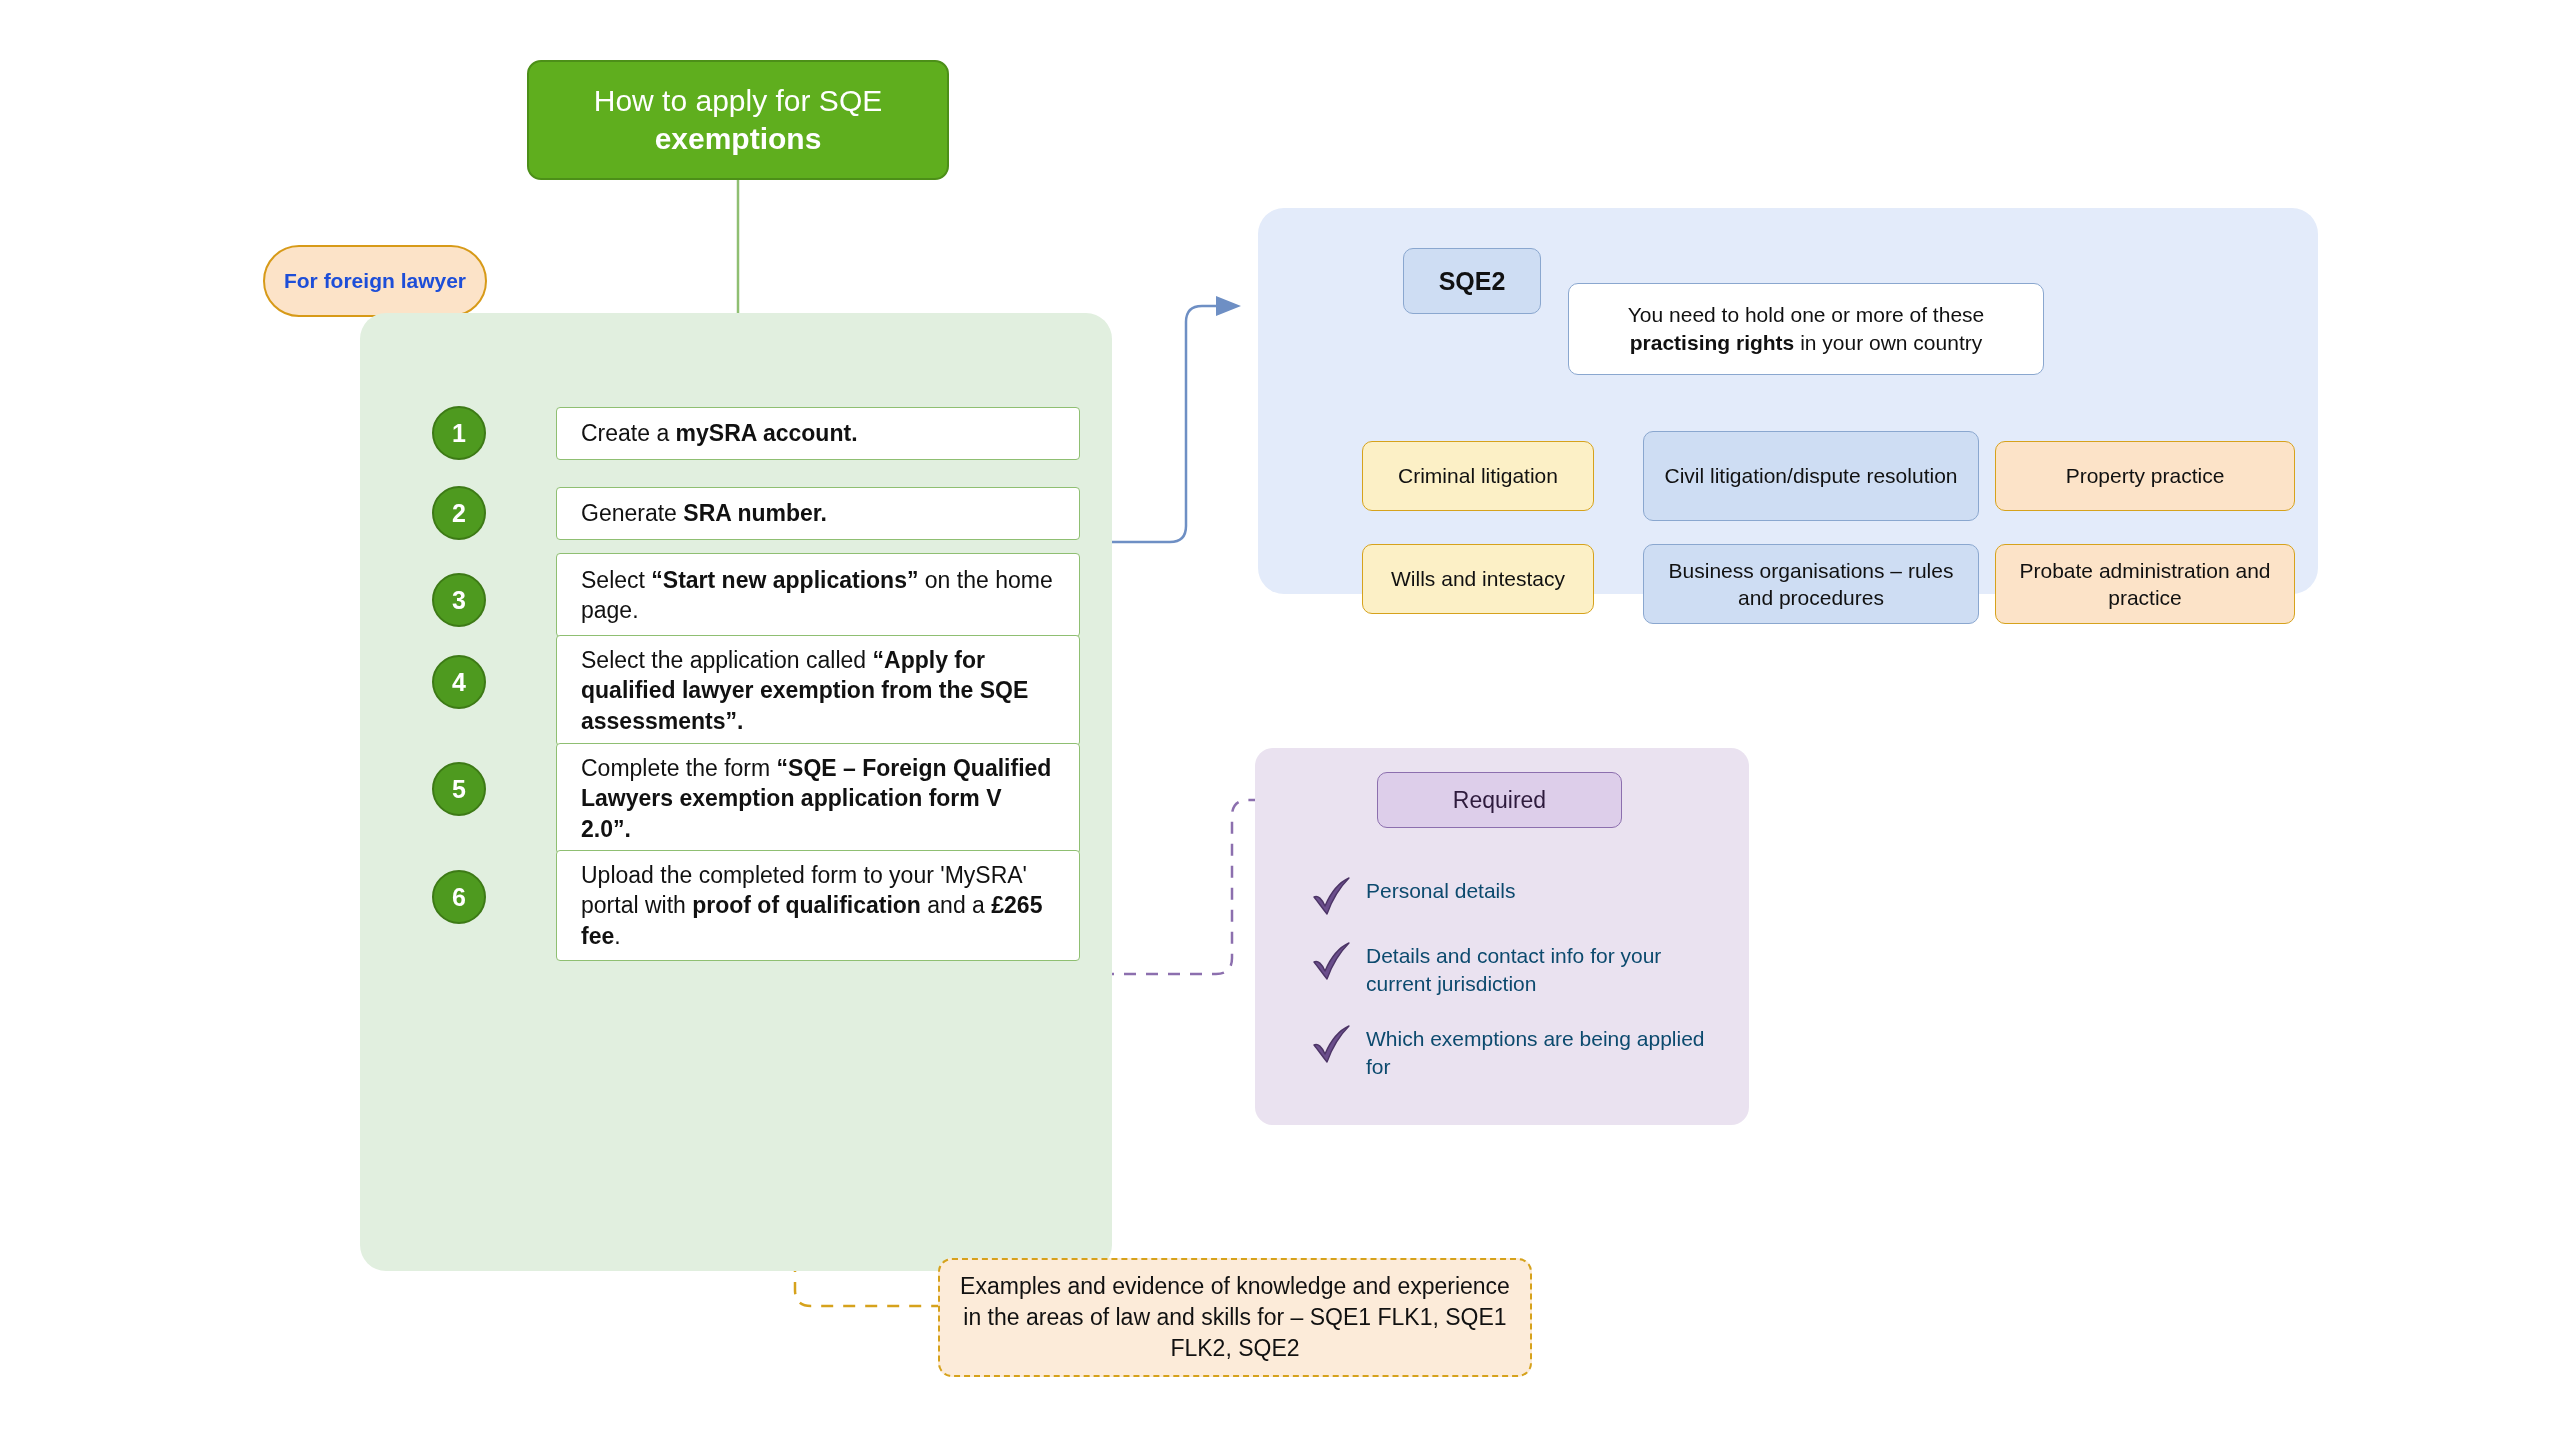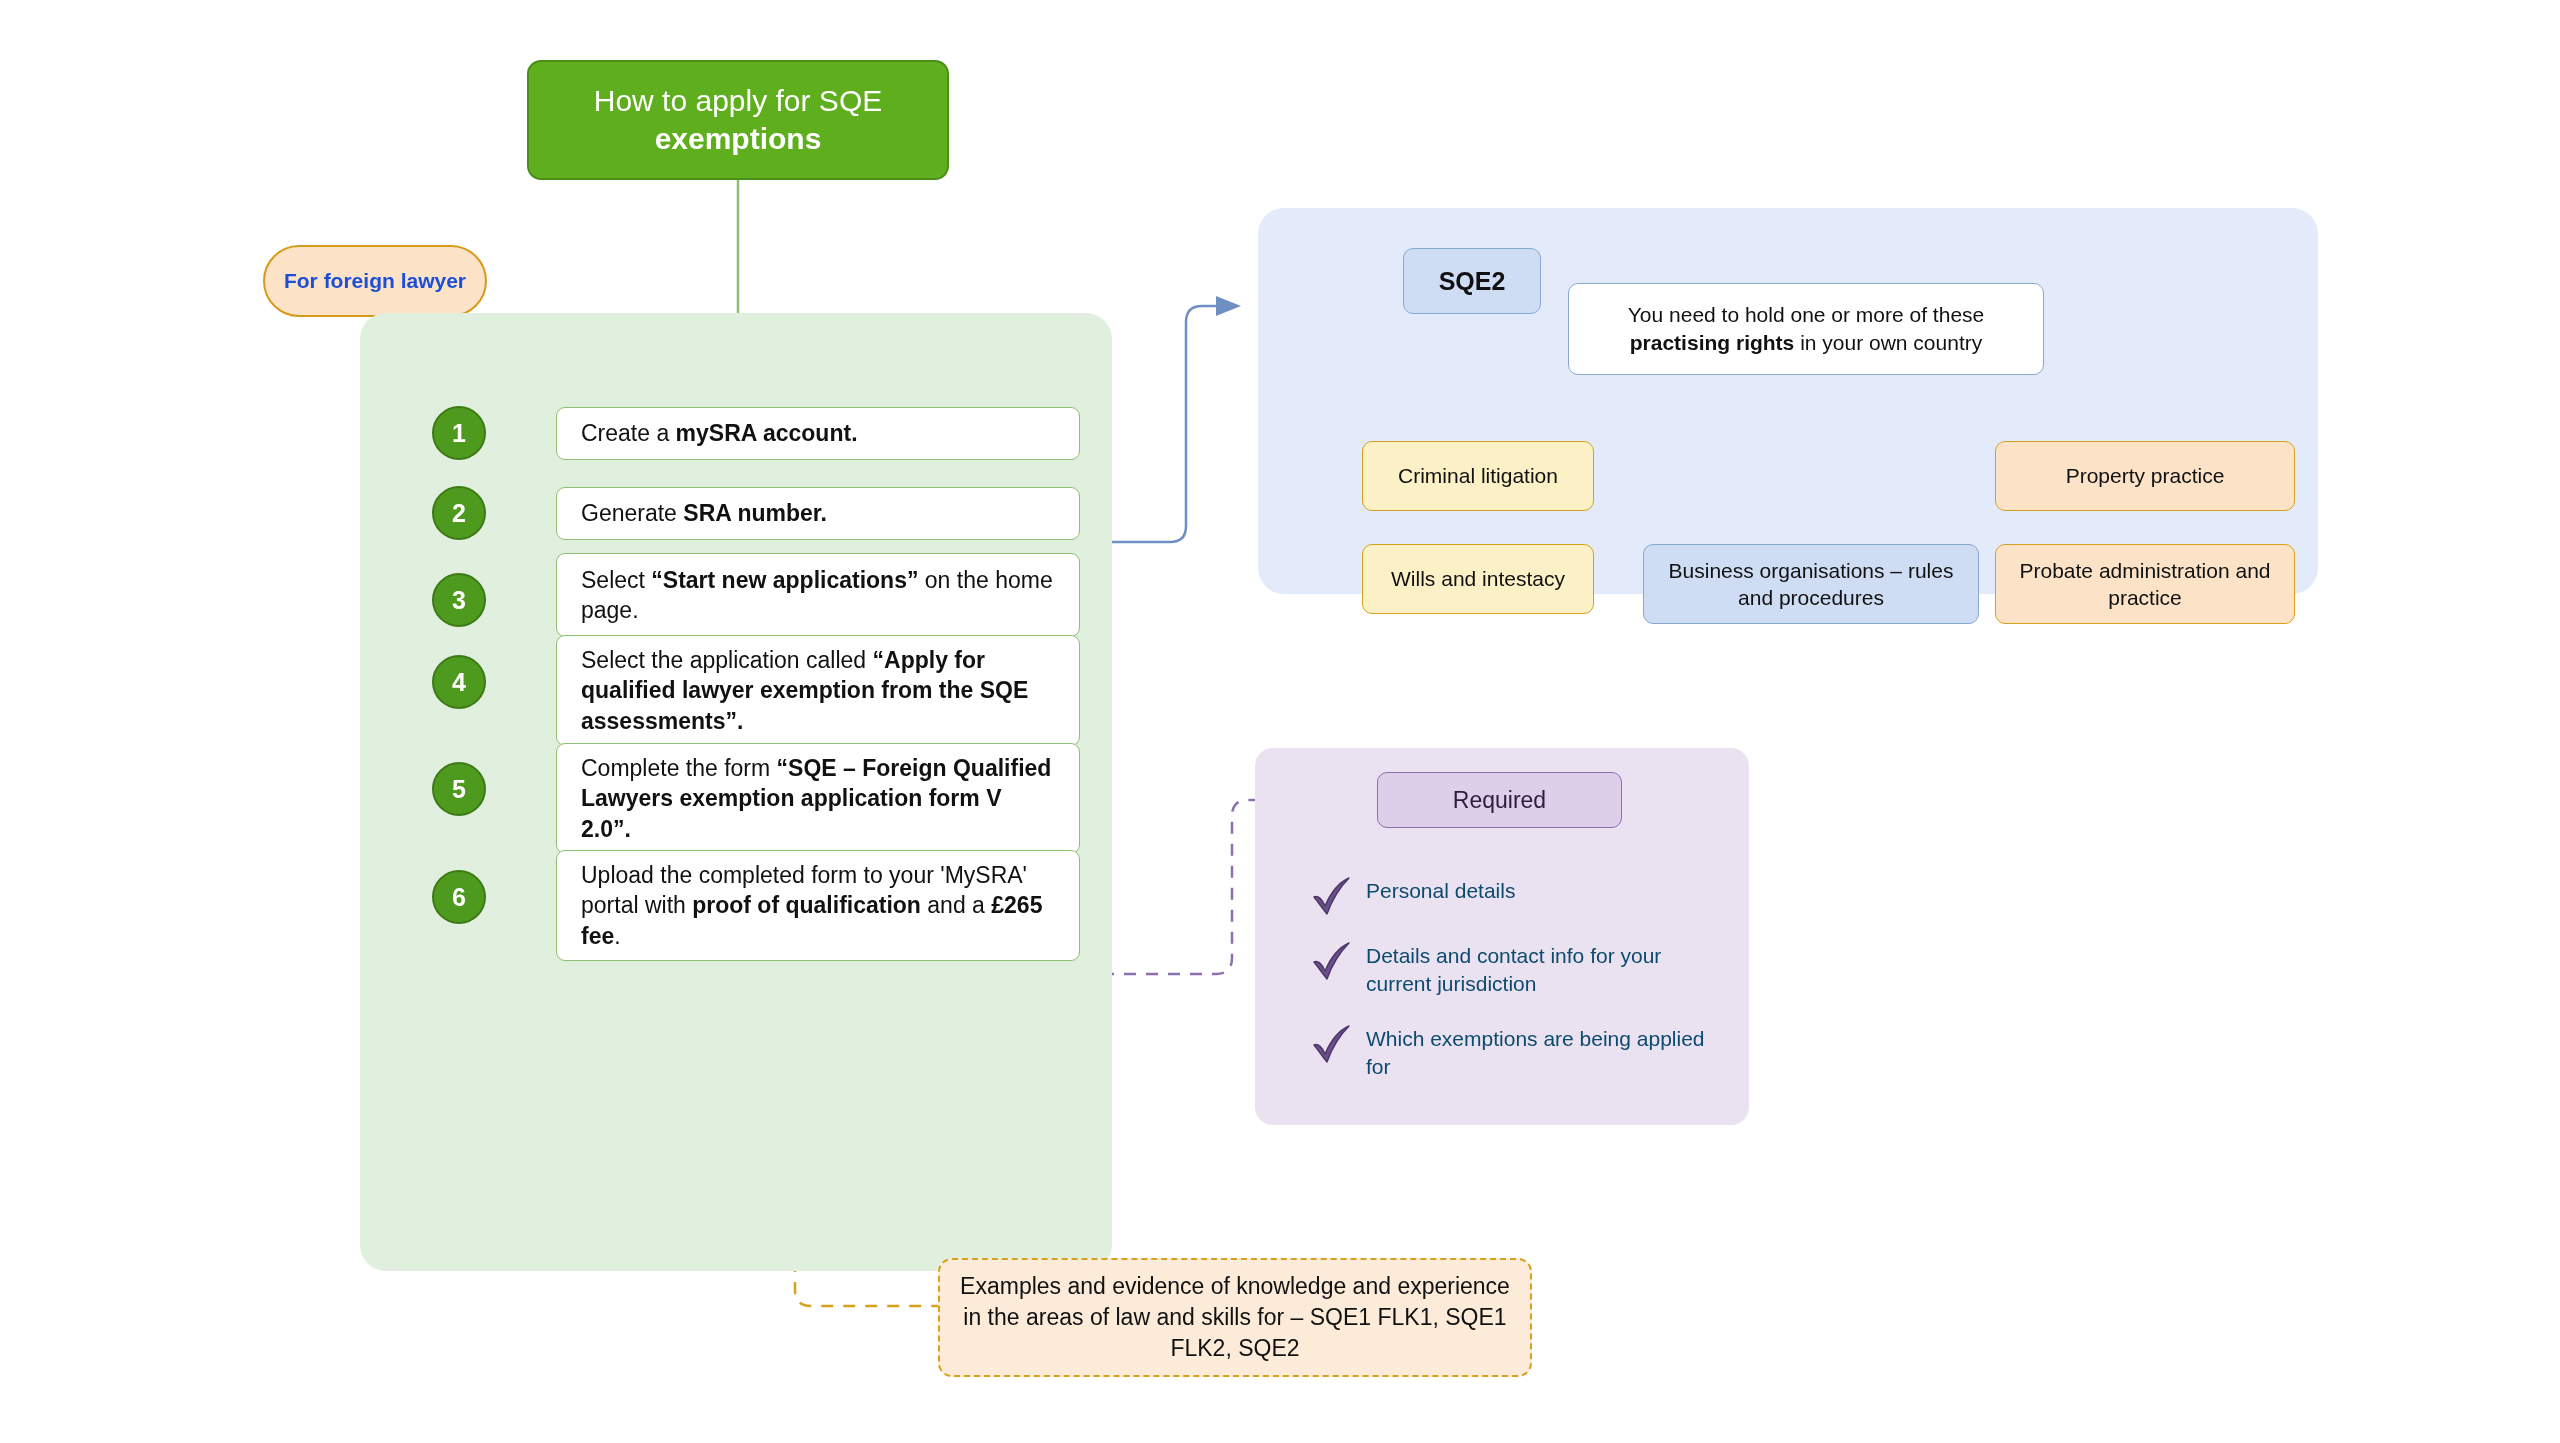--- a/index.html
+++ b/index.html
@@ -39,21 +39,21 @@
   .steps { position: absolute; left: 0; top: 0; width: 752px; height: 958px; }
   .step-row { position: absolute; left: 0; width: 752px; }
   .circle {
     position: absolute; left: 72px; width: 54px; height: 54px; border-radius: 50%;
     background: #4E9A1F; border: 2px solid #3D7A16;
     color: #ffffff; font-size: 25px; font-weight: bold;
     display: flex; align-items: center; justify-content: center;
   }
   .card {
     position: absolute; left: 196px; width: 524px;
-    background: #ffffff; border: 1.5px solid #8FBF72; border-radius: 9px;
+    background: #ffffff; border: 1.5px solid #8FBF72; border-radius: 4px;
     display: flex; align-items: center;
     padding: 0 24px; font-size: 23px; line-height: 1.32; color: #111111;
   }
   .card .b { font-weight: bold; }
 
   
   .blue-panel {
     position: absolute; left: 1258px; top: 208px; width: 1060px; height: 386px;
     background: #E3EBFA; border-radius: 26px;
   }
@@ -220,20 +220,23 @@
     <span><span>You need to hold one or more of these </span><span class="b">practising rights</span><span> in your own country</span></span>
   </div>
 
   <div class="leaf yellow" style="left:1337px; top:441px; width:232px; height:70px">
     <span>Criminal litigation</span>
   </div>
   <div class="leaf yellow" style="left:1337px; top:544px; width:232px; height:70px">
     <span>Wills and intestacy</span>
   </div>
 
+  <div class="leaf blue" style="left:1618px; top:431px; width:336px; height:90px">
+    <span>Civil litigation/dispute resolution</span>
+  </div>
   <div class="leaf blue" style="left:1618px; top:544px; width:336px; height:80px">
     <span>Business organisations – rules and procedures</span>
   </div>
 
   <div class="leaf orange" style="left:1970px; top:441px; width:300px; height:70px">
     <span>Property practice</span>
   </div>
   <div class="leaf orange" style="left:1970px; top:544px; width:300px; height:80px">
     <span>Probate administration and practice</span>
   </div>

